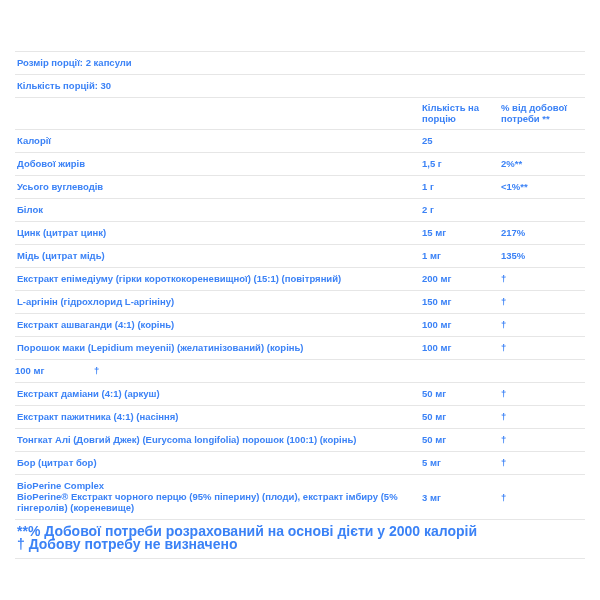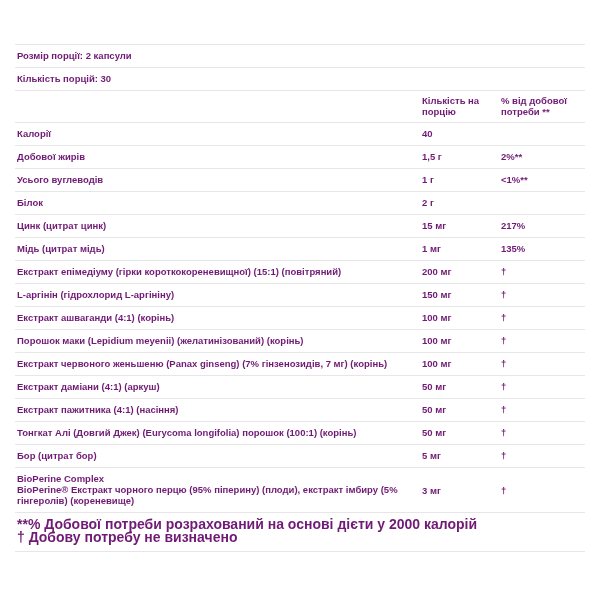--- a/index.html
+++ b/index.html
@@ -10,23 +10,23 @@
   body {
     width: 600px;
     height: 600px;
     position: relative;
     font-family: "Liberation Sans", sans-serif;
     -webkit-font-smoothing: antialiased;
   }
   .sheet {
     position: absolute;
     left: 15px;
-    top: 44px;
+    top: 51px;
     width: 570px;
-    color: #701a75;
+    color: #3b82f6;
     font-weight: bold;
   }
   .trow {
     display: flex;
     align-items: flex-start;
     border-top: 1px solid #e6e6e6;
     padding: 5px 0 6px 0;
     font-size: 9.5px;
     line-height: 11px;
   }
@@ -72,21 +72,21 @@
   </div>
 
   <div class="trow hdr-row">
     <div class="c-name"></div>
     <div class="c-amt">Кількість на порцію</div>
     <div class="c-dv">% від добової потреби **</div>
   </div>
 
   <div class="trow">
     <div class="c-name">Калорії</div>
-    <div class="c-amt">40</div>
+    <div class="c-amt">25</div>
     <div class="c-dv"></div>
   </div>
 
   <div class="trow">
     <div class="c-name">Добової жирів</div>
     <div class="c-amt">1,5 г</div>
     <div class="c-dv">2%**</div>
   </div>
 
   <div class="trow">
@@ -131,21 +131,20 @@
     <div class="c-dv">†</div>
   </div>
 
   <div class="trow">
     <div class="c-name">Порошок маки (Lepidium meyenii) (желатинізований) (корінь)</div>
     <div class="c-amt">100 мг</div>
     <div class="c-dv">†</div>
   </div>
 
   <div class="trow">
-    <div class="c-name">Екстракт червоного женьшеню (Panax ginseng) (7% гінзенозидів, 7 мг) (корінь)</div>
     <div class="c-amt">100 мг</div>
     <div class="c-dv">†</div>
   </div>
 
   <div class="trow">
     <div class="c-name">Екстракт даміани (4:1) (аркуш)</div>
     <div class="c-amt">50 мг</div>
     <div class="c-dv">†</div>
   </div>
 

